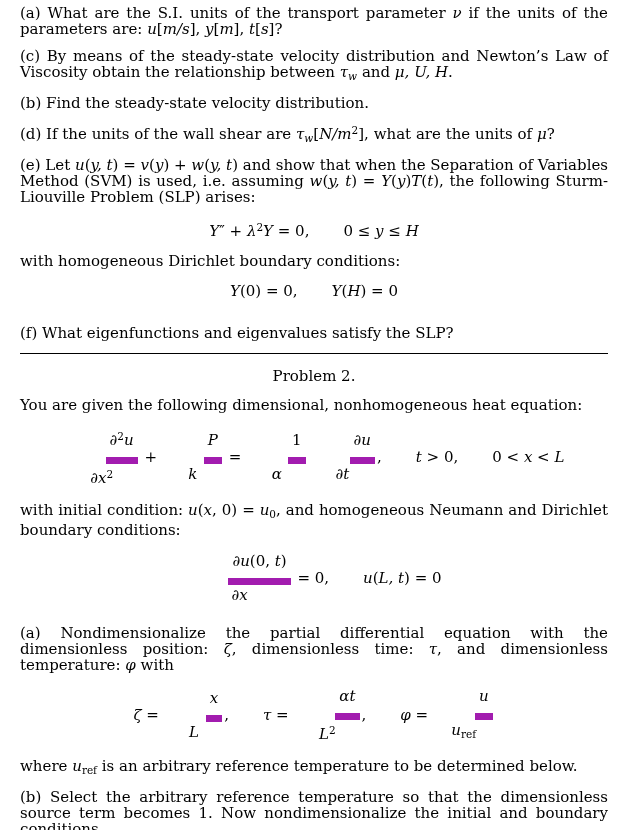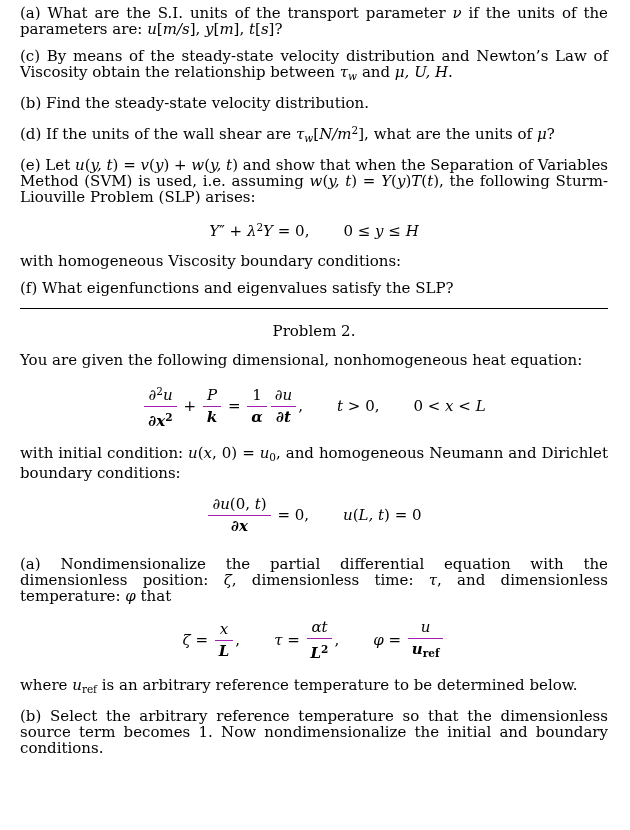--- a/index.html
+++ b/index.html
@@ -43,29 +43,29 @@
     height: 0;
   }
   .frac {
     display: inline-block;
     vertical-align: middle;
     text-align: center;
     margin: 0 2px;
   }
   .frac .num {
     display: block;
-    border-bottom: 1px solid #a21caf;
-    padding: 0 4px 1px 4px;
+    border-bottom: 7px solid #a21caf;
+    padding: 0 4px 7px 4px;
     line-height: 19px;
+    margin-left: 40px;
   }
   .frac .den {
     display: block;
     padding: 1px 4px 0 4px;
     line-height: 19px;
-    font-weight: bold;
   }
   
   .run-rm { font-style: normal; }
   .run-it { font-style: italic; }
   .run-sub { font-size: 10.5px; vertical-align: -3px; }
   .run-isub { font-style: italic; font-size: 10.5px; vertical-align: -3px; }
   .run-sup { font-size: 10.5px; vertical-align: 5px; }
   .run-sp { display: inline-block; width: 34px; }
 </style>
 </head>
@@ -74,41 +74,42 @@
 <div class="doc">
 
   <p class="para"><span class="run-rm">(a) What are the S.I. units of the transport parameter </span><span class="run-it">ν</span><span class="run-rm"> if the units of the parameters are: </span><span class="run-it">u</span><span class="run-rm">[</span><span class="run-it">m/s</span><span class="run-rm">], </span><span class="run-it">y</span><span class="run-rm">[</span><span class="run-it">m</span><span class="run-rm">], </span><span class="run-it">t</span><span class="run-rm">[</span><span class="run-it">s</span><span class="run-rm">]?</span></p>
   <p class="para"><span class="run-rm">(c) By means of the steady-state velocity distribution and Newton’s Law of Viscosity obtain the relationship between </span><span class="run-it">τ</span><span class="run-isub">w</span><span class="run-rm"> and </span><span class="run-it">μ, U, H</span><span class="run-rm">.</span></p>
   <p class="para"><span class="run-rm">(b) Find the steady-state velocity distribution.</span></p>
   <p class="para"><span class="run-rm">(d) If the units of the wall shear are </span><span class="run-it">τ</span><span class="run-isub">w</span><span class="run-rm">[</span><span class="run-it">N/m</span><span class="run-sup">2</span><span class="run-rm">], what are the units of </span><span class="run-it">μ</span><span class="run-rm">?</span></p>
   <p class="para"><span class="run-rm">(e) Let </span><span class="run-it">u</span><span class="run-rm">(</span><span class="run-it">y, t</span><span class="run-rm">) = </span><span class="run-it">v</span><span class="run-rm">(</span><span class="run-it">y</span><span class="run-rm">) + </span><span class="run-it">w</span><span class="run-rm">(</span><span class="run-it">y, t</span><span class="run-rm">) and show that when the Separation of Variables Method (SVM) is used, i.e. assuming </span><span class="run-it">w</span><span class="run-rm">(</span><span class="run-it">y, t</span><span class="run-rm">) = </span><span class="run-it">Y</span><span class="run-rm">(</span><span class="run-it">y</span><span class="run-rm">)</span><span class="run-it">T</span><span class="run-rm">(</span><span class="run-it">t</span><span class="run-rm">), the following Sturm-Liouville Problem (SLP) arises:</span></p>
 
   <div class="eq"><span class="run-it">Y</span><span class="run-rm">″ + </span><span class="run-it">λ</span><span class="run-sup">2</span><span class="run-it">Y</span><span class="run-rm"> = 0,</span><span class="run-sp"></span><span class="run-rm">0 ≤ </span><span class="run-it">y</span><span class="run-rm"> ≤ </span><span class="run-it">H</span></div>
 
-  <p class="para"><span class="run-rm">with homogeneous Viscosity boundary conditions:</span></p>
+  <p class="para"><span class="run-rm">with homogeneous Dirichlet boundary conditions:</span></p>
 
+  <div class="eq big-gap-after"><span class="run-it">Y</span><span class="run-rm">(0) = 0,</span><span class="run-sp"></span><span class="run-it">Y</span><span class="run-rm">(</span><span class="run-it">H</span><span class="run-rm">) = 0</span></div>
 
   <p class="para"><span class="run-rm">(f) What eigenfunctions and eigenvalues satisfy the SLP?</span></p>
 
   <hr class="rule">
 
   <p class="heading"><span class="run-rm">Problem 2.</span></p>
   <p class="para"><span class="run-rm">You are given the following dimensional, nonhomogeneous heat equation:</span></p>
 
   <div class="eq frac-eq">
     <span class="frac"><span class="num"><span class="run-it">∂</span><span class="run-sup">2</span><span class="run-it">u</span></span><span class="den"><span class="run-it">∂x</span><span class="run-sup">2</span></span></span><span><span class="run-rm"> + </span></span><span class="frac"><span class="num"><span class="run-it">P</span></span><span class="den"><span class="run-it">k</span></span></span><span><span class="run-rm"> = </span></span><span class="frac"><span class="num"><span class="run-rm">1</span></span><span class="den"><span class="run-it">α</span></span></span><span class="frac"><span class="num"><span class="run-it">∂u</span></span><span class="den"><span class="run-it">∂t</span></span></span><span><span class="run-rm">,</span></span><span><span class="run-sp"></span><span class="run-it">t</span><span class="run-rm"> &gt; 0,</span></span><span><span class="run-sp"></span><span class="run-rm">0 &lt; </span><span class="run-it">x</span><span class="run-rm"> &lt; </span><span class="run-it">L</span></span>
   </div>
 
   <p class="para"><span class="run-rm">with initial condition: </span><span class="run-it">u</span><span class="run-rm">(</span><span class="run-it">x</span><span class="run-rm">, 0) = </span><span class="run-it">u</span><span class="run-sub">0</span><span class="run-rm">, and homogeneous Neumann and Dirichlet boundary conditions:</span></p>
 
   <div class="eq frac-eq">
     <span class="frac"><span class="num"><span class="run-it">∂u</span><span class="run-rm">(0, </span><span class="run-it">t</span><span class="run-rm">)</span></span><span class="den"><span class="run-it">∂x</span></span></span><span><span class="run-rm"> = 0,</span></span><span><span class="run-sp"></span><span class="run-it">u</span><span class="run-rm">(</span><span class="run-it">L, t</span><span class="run-rm">) = 0</span></span>
   </div>
 
-  <p class="para extra-top"><span class="run-rm">(a) Nondimensionalize the partial differential equation with the dimensionless position: </span><span class="run-it">ζ</span><span class="run-rm">, dimensionless time: </span><span class="run-it">τ</span><span class="run-rm">, and dimensionless temperature: </span><span class="run-it">φ</span><span class="run-rm"> that</span></p>
+  <p class="para extra-top"><span class="run-rm">(a) Nondimensionalize the partial differential equation with the dimensionless position: </span><span class="run-it">ζ</span><span class="run-rm">, dimensionless time: </span><span class="run-it">τ</span><span class="run-rm">, and dimensionless temperature: </span><span class="run-it">φ</span><span class="run-rm"> with</span></p>
 
   <div class="eq frac-eq">
     <span><span class="run-it">ζ</span><span class="run-rm"> = </span></span><span class="frac"><span class="num"><span class="run-it">x</span></span><span class="den"><span class="run-it">L</span></span></span><span><span class="run-rm">,</span></span><span><span class="run-sp"></span><span class="run-it">τ</span><span class="run-rm"> = </span></span><span class="frac"><span class="num"><span class="run-it">αt</span></span><span class="den"><span class="run-it">L</span><span class="run-sup">2</span></span></span><span><span class="run-rm">,</span></span><span><span class="run-sp"></span><span class="run-it">φ</span><span class="run-rm"> = </span></span><span class="frac"><span class="num"><span class="run-it">u</span></span><span class="den"><span class="run-it">u</span><span class="run-sub">ref</span></span></span>
   </div>
 
   <p class="para"><span class="run-rm">where </span><span class="run-it">u</span><span class="run-sub">ref</span><span class="run-rm"> is an arbitrary reference temperature to be determined below.</span></p>
   <p class="para"><span class="run-rm">(b) Select the arbitrary reference temperature so that the dimensionless source term becomes 1. Now nondimensionalize the initial and boundary conditions.</span></p>
 
 </div>
 

